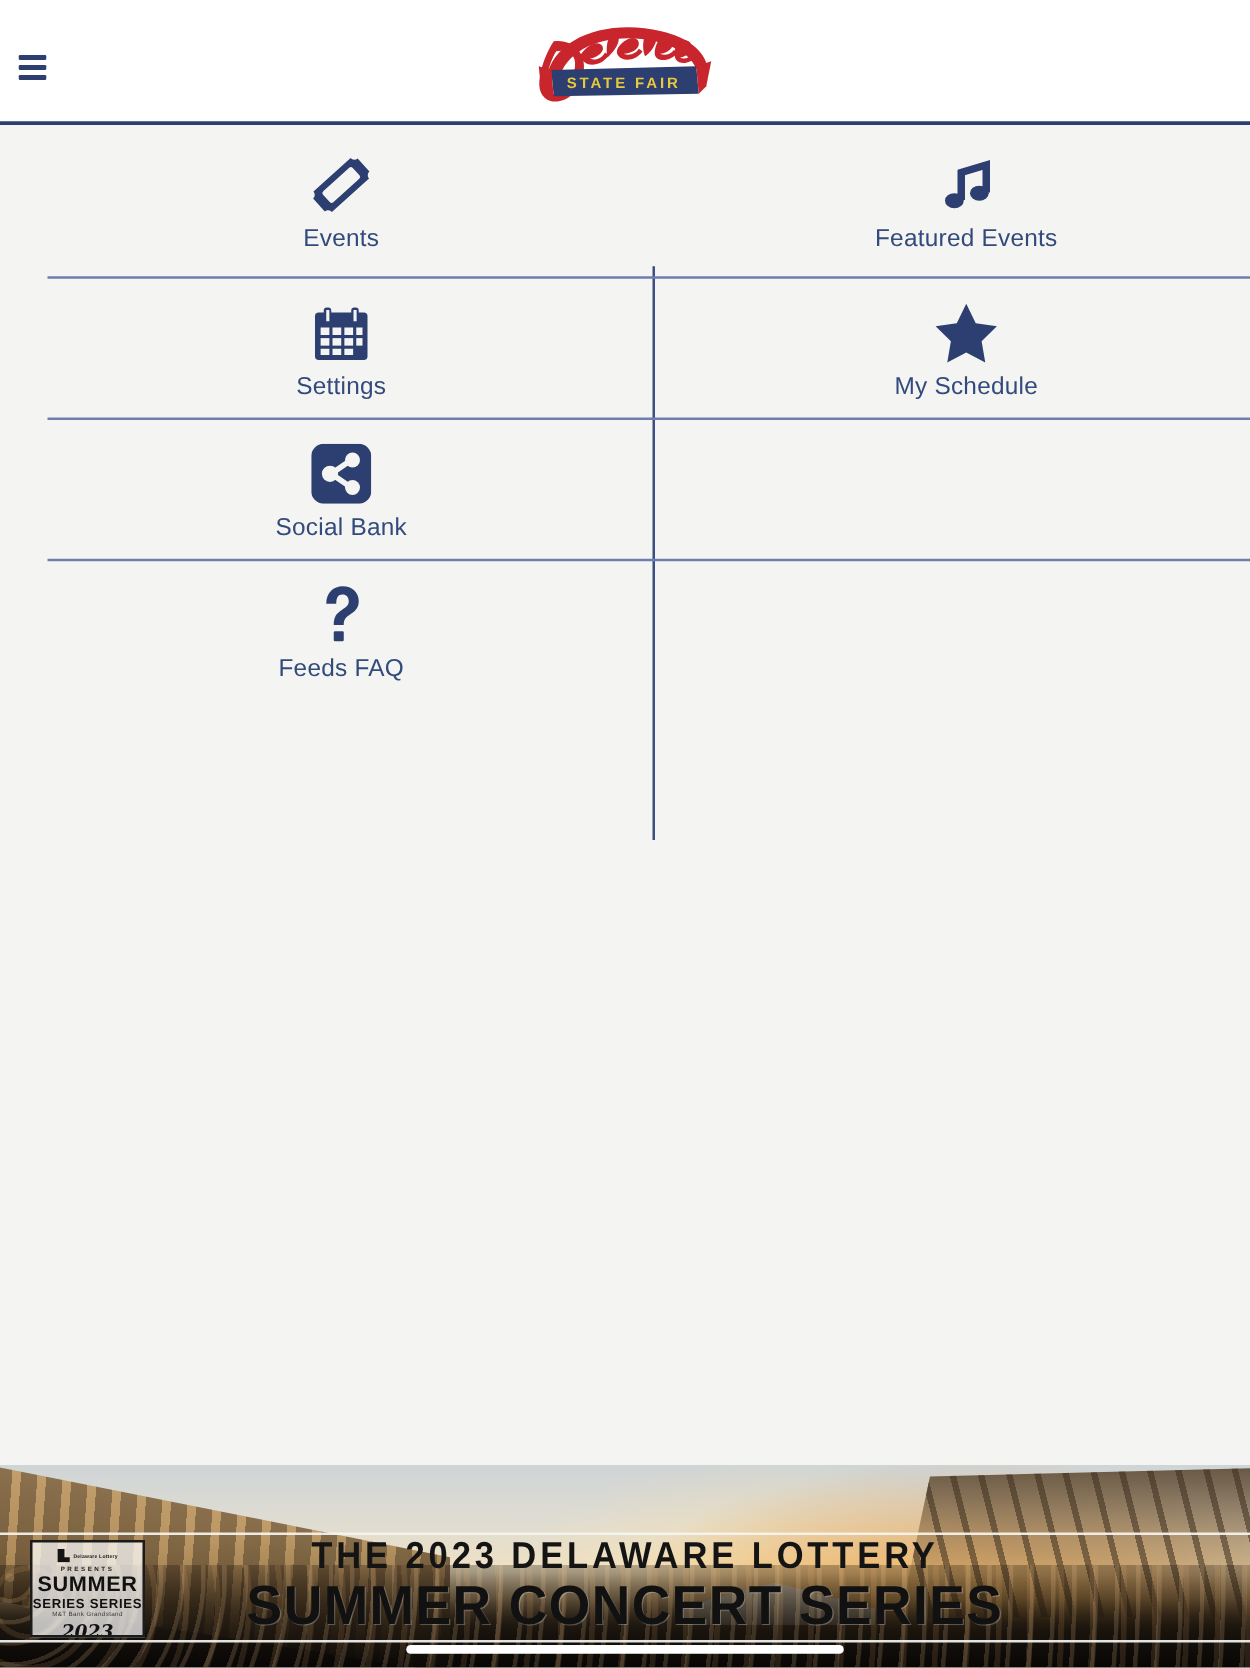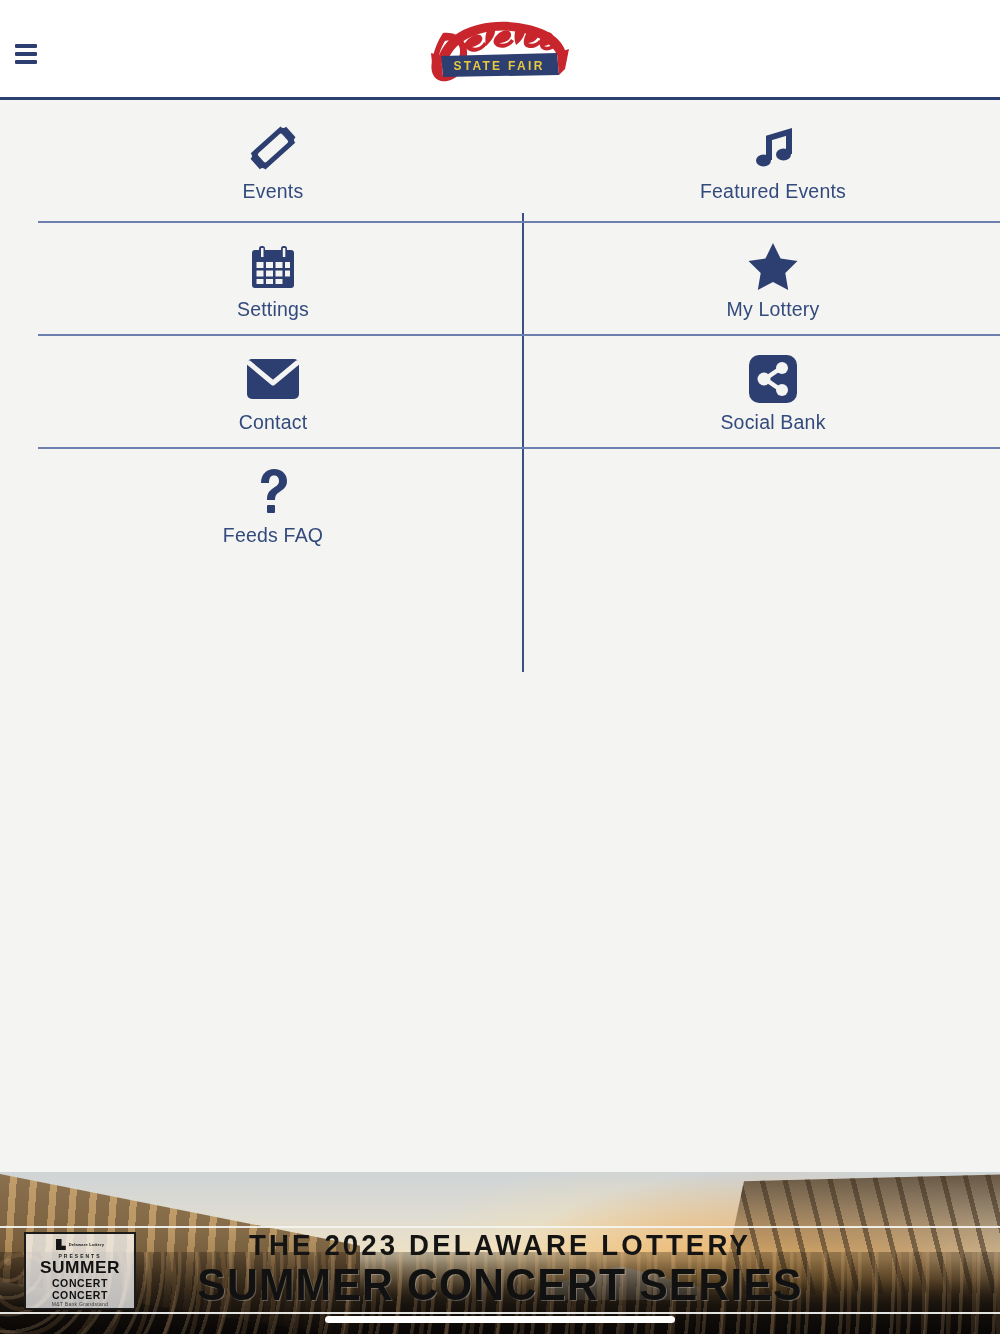--- a/index.html
+++ b/index.html
@@ -212,21 +212,21 @@
     line-height: 46px;
     white-space: nowrap;
     transform: scaleX(0.97);
     text-shadow: 1px 1px 0 rgba(255,255,255,0.25);
   }
   
   .badge {
     position: absolute;
     left: 24px;
     top: 60px;
-    width: 112px;
+    width: 92px;
     height: 78px;
     border: 2px solid #1b1b1b;
     background: rgba(255,255,255,0.72);
     text-align: center;
     box-sizing: border-box;
     overflow: hidden;
   }
   .badge-logo {
     margin: 4px auto 0;
     width: 54px;
@@ -390,35 +390,26 @@
       </span>
       <span class="cell-label">Settings</span>
     </div>
 
     <div class="grid-cell">
       <span class="icon">
         <svg width="52" height="50" viewBox="0 0 52 50">
           <path d="M26 2 L33.6 17.6 L50.5 20 L38.3 32 L41.2 49 L26 41 L10.8 49 L13.7 32 L1.5 20 L18.4 17.6 Z" fill="#2c3f70"></path>
         </svg>
       </span>
-      <span class="cell-label">My Lottery</span>
+      <span class="cell-label">My Schedule</span>
     </div>
     <div class="hr"></div>
   </div>
 
   <div class="grid-row">
-    <div class="grid-cell">
-      <span class="icon">
-        <svg width="54" height="44" viewBox="0 0 54 44">
-          <rect x="1" y="2" width="52" height="40" rx="5" fill="#2c3f70"></rect>
-          <path d="M3 6 L27 26 L51 6" stroke="#f4f4f2" stroke-width="5" fill="none" stroke-linecap="round" stroke-linejoin="round"></path>
-        </svg>
-      </span>
-      <span class="cell-label">Contact</span>
-    </div>
 
     <div class="grid-cell">
       <span class="icon">
         <svg width="48" height="48" viewBox="0 0 48 48">
           <rect x="0" y="0" width="48" height="48" rx="10" fill="#2c3f70"></rect>
           <path d="M32 13 L16 24 L32 35" stroke="#f4f4f2" stroke-width="4.5" fill="none" stroke-linecap="round"></path>
           <circle cx="33" cy="13" r="6" fill="#f4f4f2"></circle>
           <circle cx="33" cy="35" r="6" fill="#f4f4f2"></circle>
           <circle cx="15" cy="24" r="6.5" fill="#f4f4f2"></circle>
         </svg>
@@ -459,19 +450,19 @@
     <div class="banner-line2">SUMMER CONCERT SERIES</div>
   </div>
 
   <div class="badge">
     <div class="badge-logo">
       <span class="mark"></span>
       <span class="mark-txt">Delaware Lottery</span>
     </div>
     <div class="badge-presents">PRESENTS</div>
     <div class="badge-summer">SUMMER</div>
-    <div class="badge-ccs">CONCERT CONCERT</div>
+    <div class="badge-ccs">SERIES SERIES</div>
     <div class="badge-sub">M&amp;T Bank Grandstand</div>
     <div class="badge-year">2023</div>
   </div>
 
   <div class="home-indicator"></div>
 </div>
 
 </body></html>

